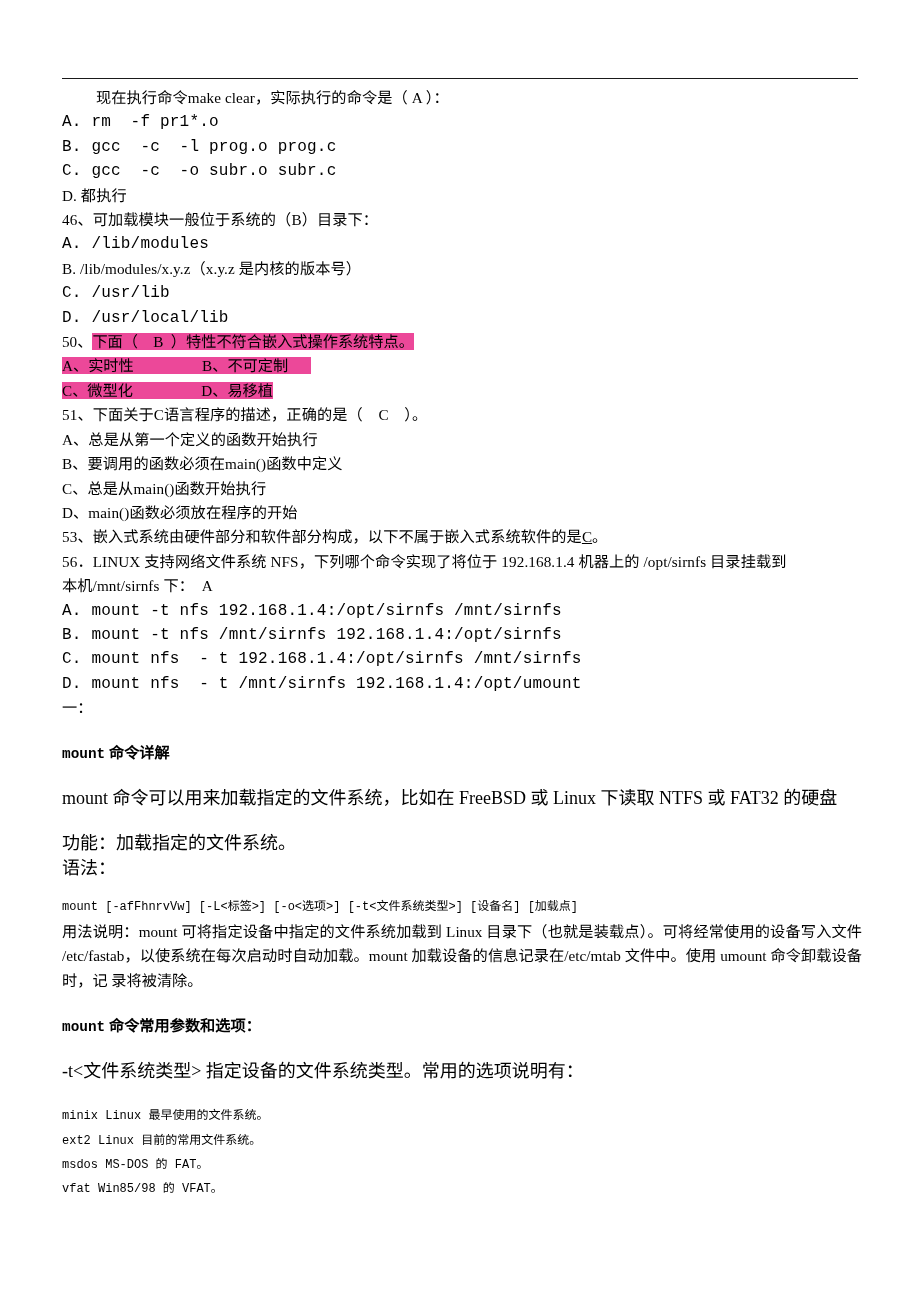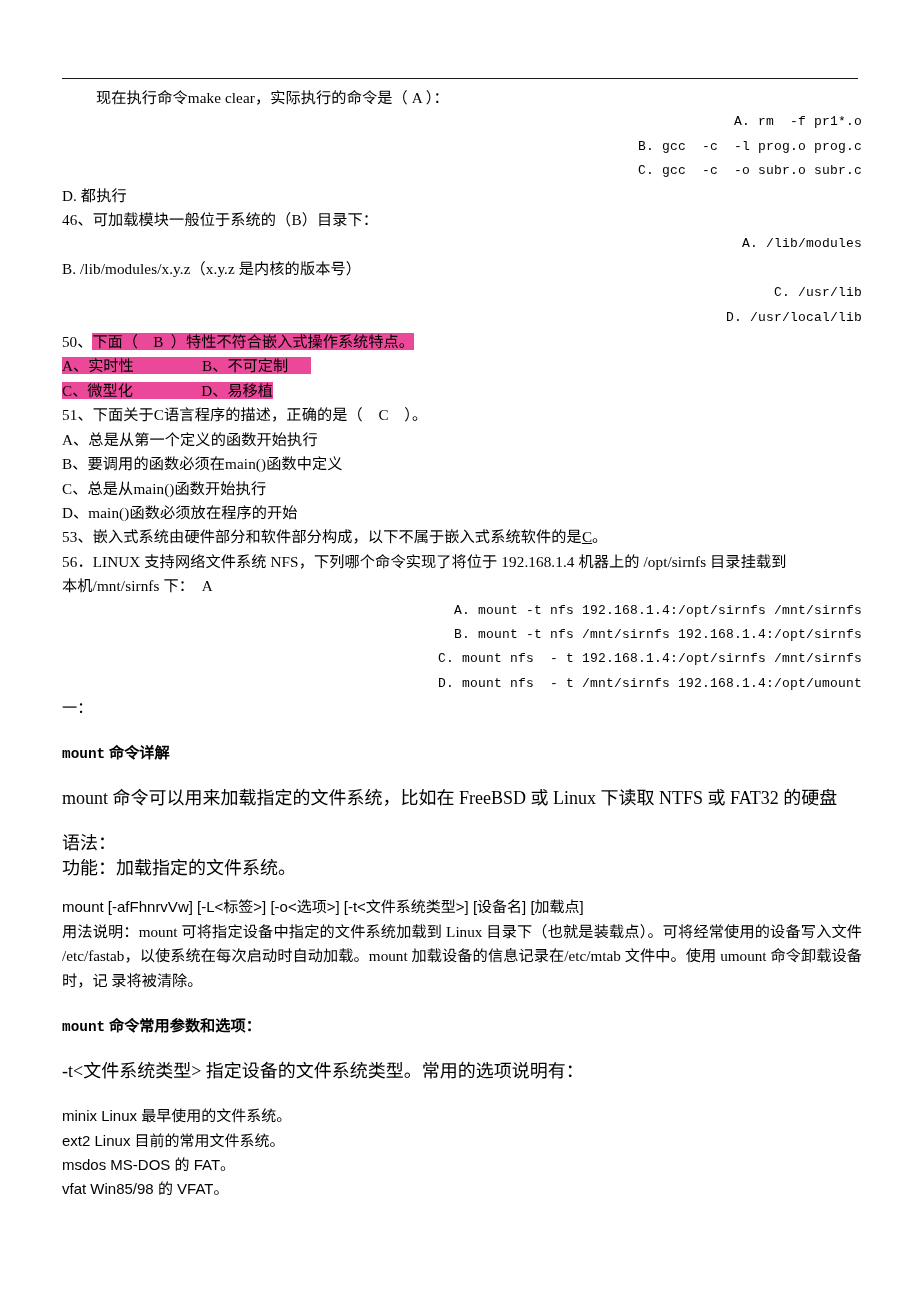--- a/index.html
+++ b/index.html
@@ -43,23 +43,22 @@
   
   .line {
     font-size: 15.2px;
     line-height: 24.4px;
     white-space: pre-wrap;
     letter-spacing: 0.1px;
   }
 
   .mono {
     font-family: "Liberation Mono", "DejaVu Sans Mono", monospace;
-    font-size: 13px;
+    font-size: 16px;
     letter-spacing: 0.2px;
-    text-align: right;
   }
 
   .indent-1 { text-indent: 34px; }
 
   
   .hl-row {
     line-height: 24.4px;
     font-size: 15.2px;
     white-space: pre;
   }
@@ -89,22 +88,22 @@
     text-align: center;
   }
 
   .para {
     font-size: 18px;
     line-height: 24.6px;
     white-space: pre-wrap;
   }
 
   .codeline {
-    font-family: Liberation Sans, sans-serif;
-    font-size: 15px;
+    font-family: Liberation Mono, monospace;
+    font-size: 12px;
     line-height: 24.4px;
     white-space: pre-wrap;
   }
 
   .flow {
     font-size: 15.2px;
     line-height: 24.6px;
     text-align: justify;
     white-space: normal;
   }
@@ -154,22 +153,22 @@
     <div class="sec-gap-lg"></div>
 
     <div class="heading"><span class="code">mount</span><span> 命令详解</span></div>
 
     <div class="sec-gap-lg"></div>
 
     <div class="para">mount 命令可以用来加载指定的文件系统，比如在 FreeBSD 或 Linux 下读取 NTFS 或 FAT32 的硬盘</div>
 
     <div class="sec-gap-lg"></div>
 
+    <div class="para">功能：加载指定的文件系统。</div>
     <div class="para">语法：</div>
-    <div class="para">功能：加载指定的文件系统。</div>
 
     <div class="sec-gap-md"></div>
 
     <div class="codeline">mount [-afFhnrvVw] [-L&lt;标签&gt;] [-o&lt;选项&gt;] [-t&lt;文件系统类型&gt;] [设备名] [加载点]</div>
 
     <div class="flow">用法说明：mount 可将指定设备中指定的文件系统加载到 Linux 目录下（也就是装载点）。可将经常使用的设备写入文件 /etc/fastab，以使系统在每次启动时自动加载。mount 加载设备的信息记录在/etc/mtab 文件中。使用 umount 命令卸载设备时，记 录将被清除。</div>
 
     <div class="sec-gap-lg"></div>
 
     <div class="heading"><span class="code">mount</span><span> 命令常用参数和选项：</span></div>

